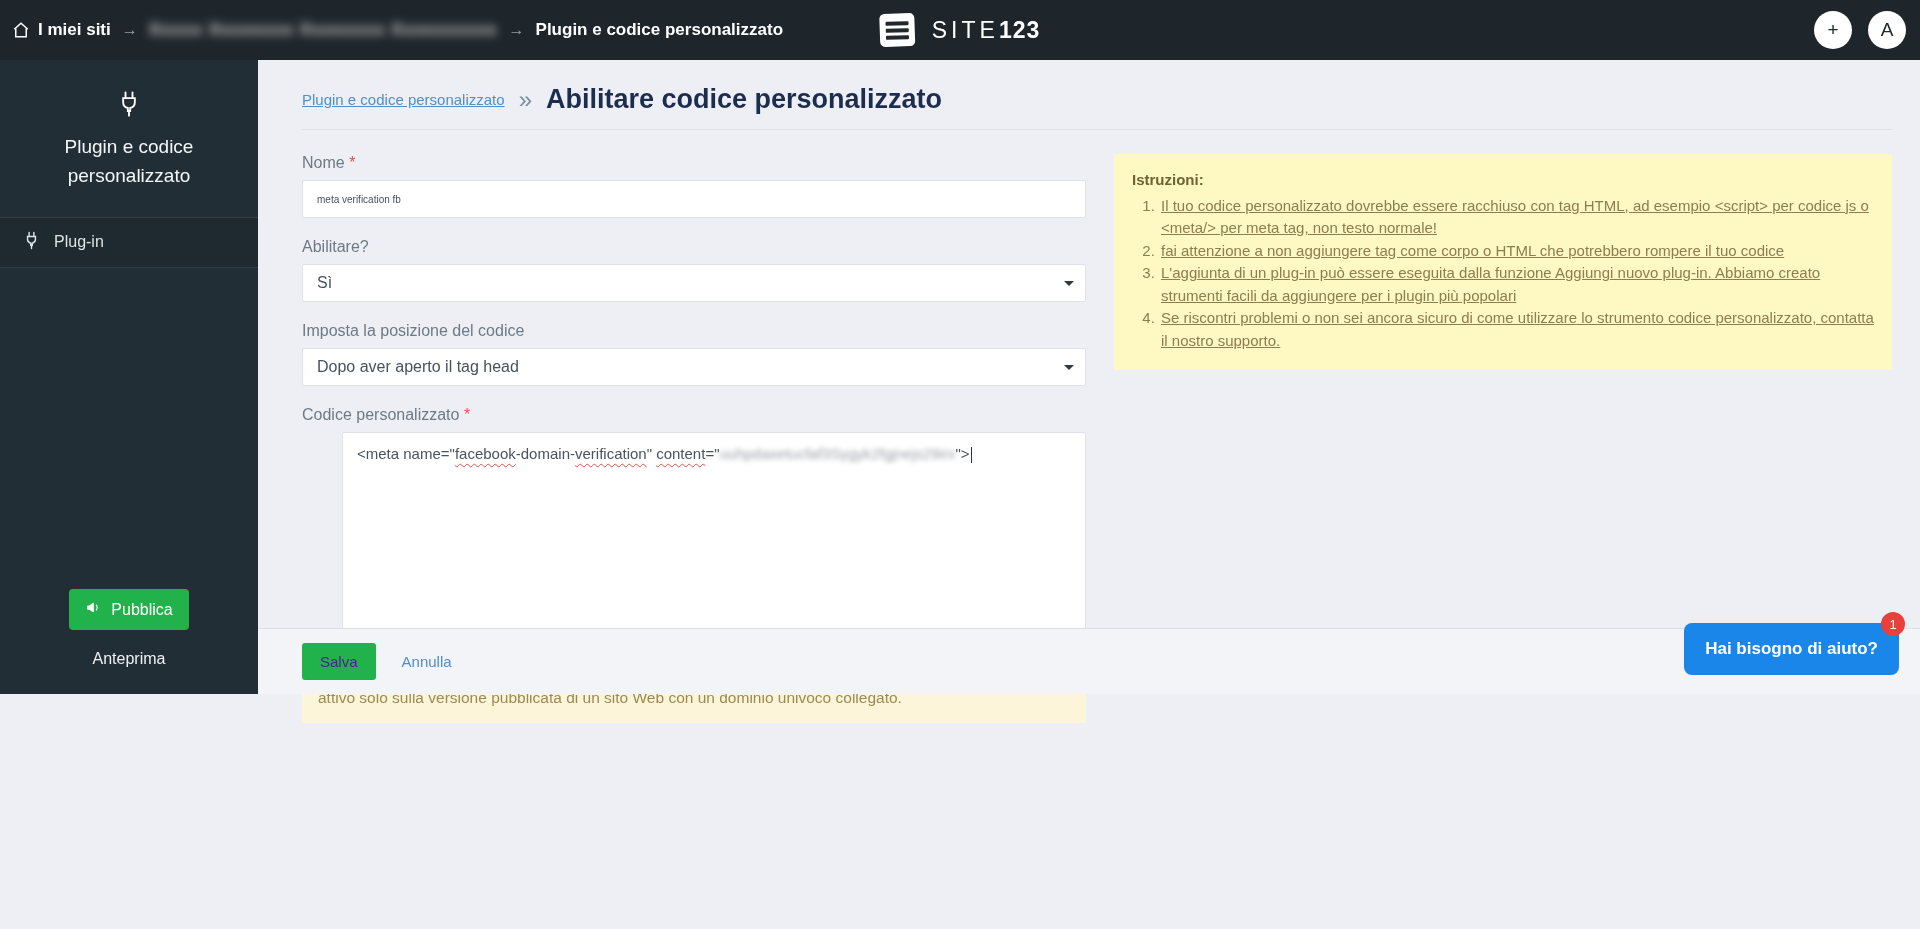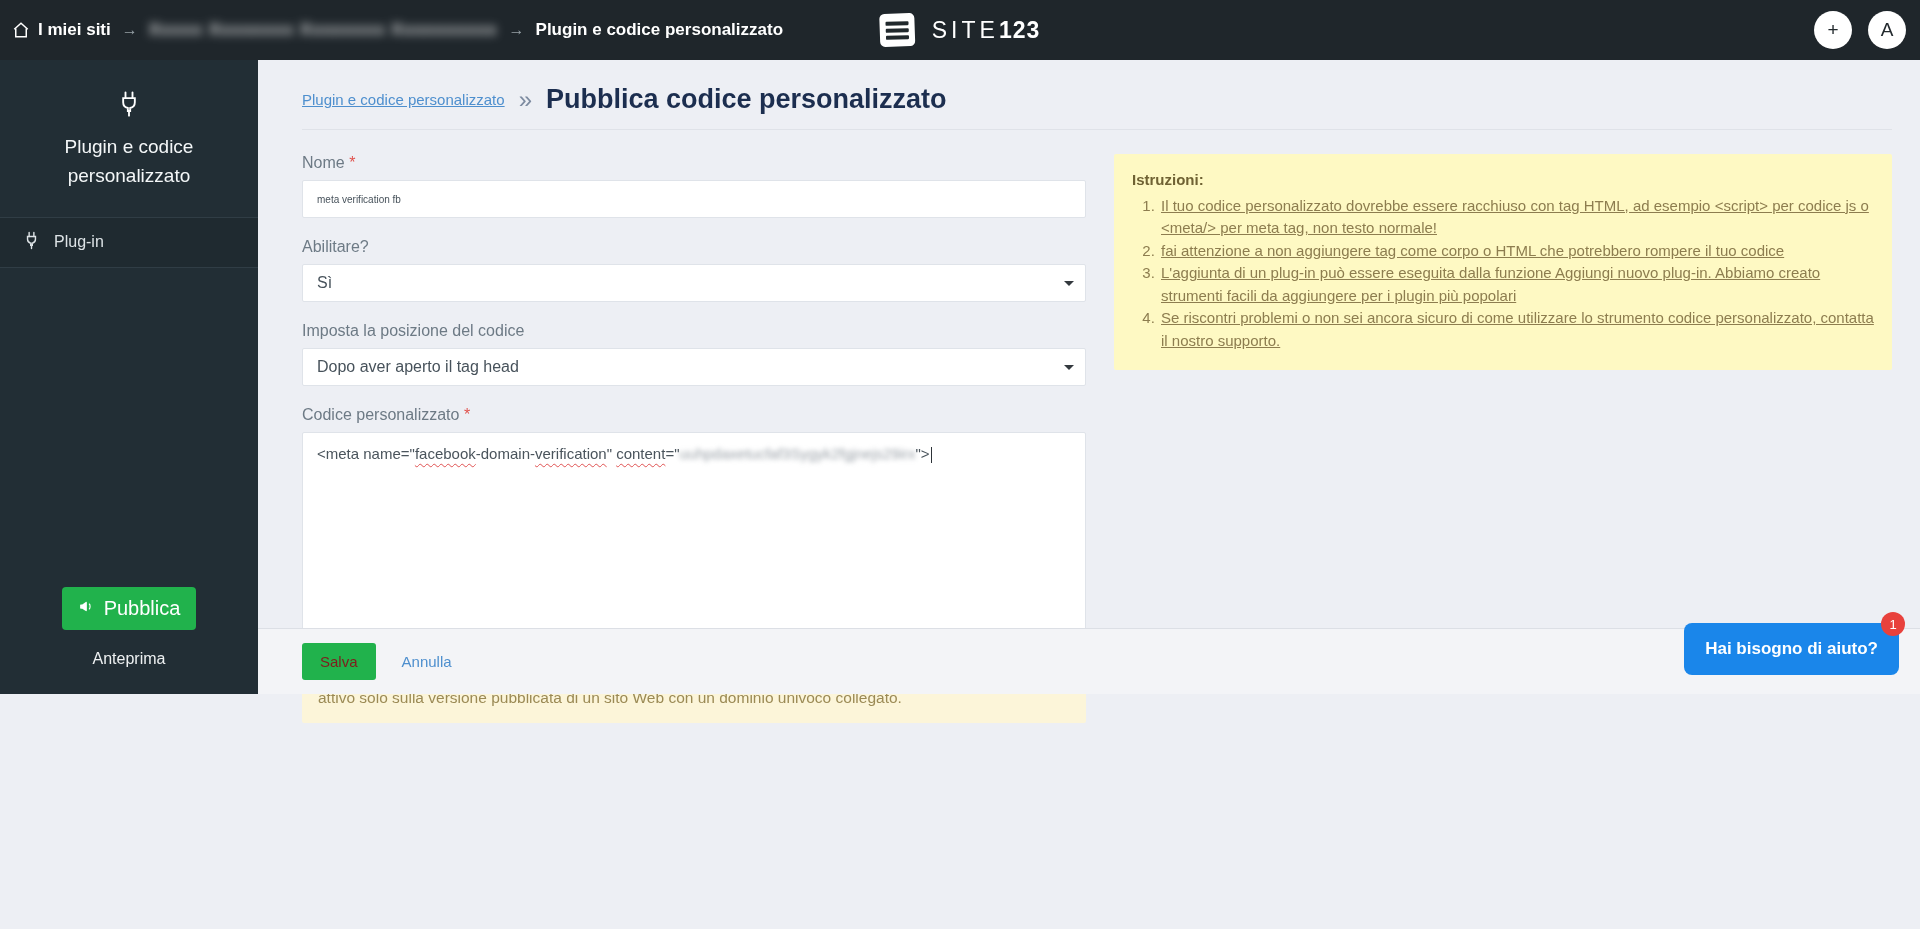--- a/index.html
+++ b/index.html
@@ -28,55 +28,55 @@
 
   
   .sidebar { width:258px; flex:none; background:#222e35; color:#f0f3f4; display:flex; flex-direction:column; }
   .sb-head { padding:30px 18px 26px; text-align:center; }
   .sb-head .plug-big { width:28px; height:28px; margin:0 auto; color:#fff; }
   .sb-head .plug-big svg { width:28px; height:28px; }
   .sb-title { font-size:19px; line-height:1.55; margin-top:10px; font-weight:500; color:#f4f7f8; }
   .sb-item { border-top:1px solid #303d45; border-bottom:1px solid #303d45; background:#1f2a30; padding:13px 22px; display:flex; align-items:center; gap:13px; font-size:16px; color:#dde3e6; cursor:pointer; }
   .sb-item svg { width:19px; height:19px; }
   .sb-spacer { flex:1; }
-  .sb-publish { align-self:center; background:#21b24c; color:#fff; border:none; border-radius:4px; padding:10px 16px; display:flex; align-items:center; gap:9px; font-size:20px; cursor:pointer; font-family:inherit; }
+  .sb-publish { align-self:center; background:#21b24c; color:#fff; border:none; border-radius:4px; padding:10px 16px; display:flex; align-items:center; gap:9px; font-size:16px; cursor:pointer; font-family:inherit; }
   .sb-publish svg { width:17px; height:17px; }
   .sb-preview { text-align:center; padding:20px 0 26px; font-size:16px; color:#eef1f2; cursor:pointer; }
 
   
   .main { flex:1; background:#edeff4; display:flex; flex-direction:column; padding:0 28px 0 44px; position:relative; min-width:0; }
   .page-head { display:flex; align-items:center; gap:14px; margin-top:24px; }
   .crumb-link { color:#4e8fce; font-size:15px; text-decoration:underline; cursor:pointer; }
   .crumb-sep { color:#7d8ba0; font-size:24px; line-height:1; }
   .page-title { font-size:27px; font-weight:700; color:#1c2e4f; }
   .head-rule { border:none; border-top:1px solid #dfe2e8; margin-top:14px; }
 
   .content { display:flex; align-items:flex-start; margin-top:24px; flex:1; min-height:0; }
   .form-col { width:784px; flex:none; }
   .field-label { font-size:16px; color:#6d7a85; margin:20px 0 8px; }
   .field-label:first-child { margin-top:0; }
   .req { color:#e0524d; }
   .text-input { width:100%; height:38px; background:#fff; border:1px solid #dfe3e9; border-radius:2px; padding:0 14px; font-size:10px; color:#47525b; font-family:inherit; outline:none; }
   .select { position:relative; height:38px; background:#fff; border:1px solid #dfe3e9; border-radius:2px; display:flex; align-items:center; padding:0 30px 0 14px; font-size:16px; color:#47525b; cursor:pointer; }
   .select .caret { position:absolute; right:11px; top:16px; width:0; height:0; border:5px solid transparent; border-top-color:#33393e; }
-  .fake-textarea { height:198px; background:#fff; border:1px solid #dfe3e9; border-radius:2px; padding:10px 14px; font-size:15px; color:#4a545c; cursor:text; line-height:1.5; }
+  .fake-textarea { height:198px; background:#fff; border:1px solid #dfe3e9; border-radius:2px; padding:10px 14px; font-size:15px; color:#4a545c; cursor:text; line-height:1.5;margin-left:40px; }
   .squig { text-decoration:underline; text-decoration-style:wavy; text-decoration-color:#e05252; text-decoration-thickness:1px; text-underline-offset:4px; }
   .blur-code { filter:blur(2.5px); color:#9aa1a8; }
   .caret-bar { display:inline-block; width:1px; height:16px; background:#2d3338; vertical-align:middle; margin-left:1px; }
 
   .important-box { margin-top:22px; background:#fcf5d9; border-radius:2px; padding:13px 16px; font-size:15.5px; line-height:1.45; color:#9b8a55; }
   .important-box b { color:#8a6d3b; }
 
   .instructions-box { flex:1; margin-left:28px; background:#fef9c3; border-radius:2px; padding:15px 18px 18px; font-size:15px; line-height:1.5; color:#8d7d4f; }
   .instructions-title { font-weight:700; color:#6f6233; }
   .instructions-box ol { margin-top:3px; padding-left:27px;text-decoration:underline; }
   .instructions-box li { padding-left:2px; }
 
   .footer { flex:none; border-top:1px solid #dcdfe5; background:#f3f4f7; margin:0 -28px 0 -44px; padding-left:44px; height:66px; display:flex; align-items:center; gap:26px; }
-  .save-btn { background:#21b24c; color:#7f1d1d; border:none; border-radius:3px; padding:10px 18px; font-size:15px; cursor:pointer; font-family:inherit; }
+  .save-btn { background:#21b24c; color:#4c1d95; border:none; border-radius:3px; padding:10px 18px; font-size:15px; cursor:pointer; font-family:inherit; }
   .cancel-link { color:#4e8fce; font-size:15px; cursor:pointer; }
 
   .help-btn { position:absolute; right:21px; bottom:19px; background:#1a86ea; color:#fff; font-size:17px; font-weight:700; padding:16px 21px; border-radius:8px; cursor:pointer; }
   .help-badge { position:absolute; top:-11px; right:-6px; width:24px; height:24px; background:#e8413c; border-radius:50%; color:#fff; font-size:13px; font-weight:400; display:flex; align-items:center; justify-content:center; }
 </style>
 </head>
 <body>
 
 <div class="page">
 
@@ -143,21 +143,21 @@
         </span>
         <span>Pubblica</span>
       </button>
       <div class="sb-preview">Anteprima</div>
     </div>
 
     <div class="main">
       <div class="page-head">
         <span class="crumb-link">Plugin e codice personalizzato</span>
         <span class="crumb-sep">»</span>
-        <span class="page-title">Pubblica codice personalizzato</span>
+        <span class="page-title">Abilitare codice personalizzato</span>
       </div>
       <hr class="head-rule">
 
       <div class="content">
 
         <div class="form-col">
           <div class="field-label"><span>Nome</span> <span class="req">*</span></div>
           <input class="text-input" type="text" value="meta verification fb" style="">
 
           <div class="field-label">Abilitare?</div>

